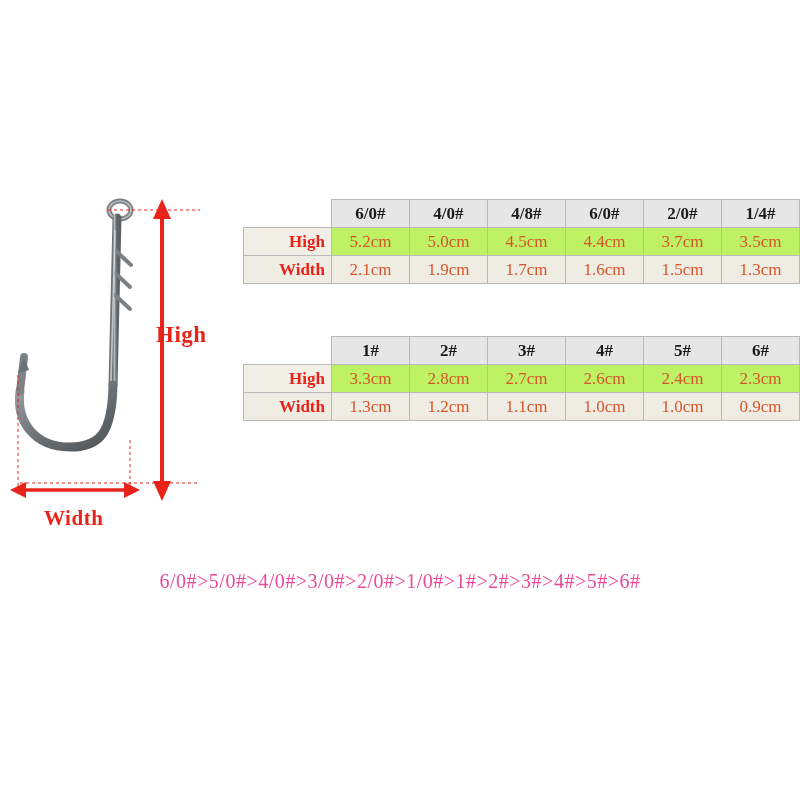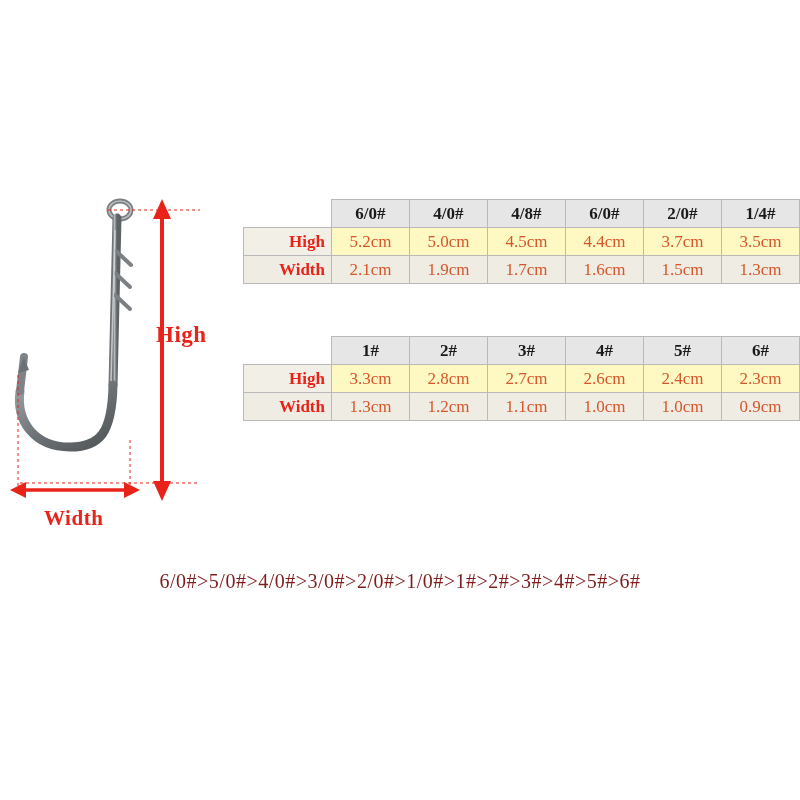--- a/index.html
+++ b/index.html
@@ -77,39 +77,39 @@
   .size-table td.rowlabel {
     width: 83px;
     background: #f2efe6;
     color: #e8231a;
     font-size: 17px;
     font-weight: bold;
     text-align: right;
     padding-right: 6px;
   }
   .size-table td.val {
-    background: #fef9c3;
+    background: #bef264;
     color: #d6562b;
     font-size: 17px;
   }
   .size-table tr.row-width td.val,
   .size-table tr.row-width td.rowlabel {
     background: #efece3;
   }
 
   
   #caption {
     position: absolute;
     left: 0;
     top: 570px;
     width: 800px;
     text-align: center;
     font-family: "Liberation Serif", serif;
     font-size: 20px;
-    color: #7f1d1d;
+    color: #ec4899;
     letter-spacing: 0.5px;
   }
 </style>
 </head>
 <body>
 
 <div id="hook-figure">
   <svg id="hook-svg" width="240" height="350" viewBox="0 0 240 350" xmlns="http://www.w3.org/2000/svg">
     <defs>
       <linearGradient id="shankGrad" x1="0" y1="0" x2="1" y2="0">

